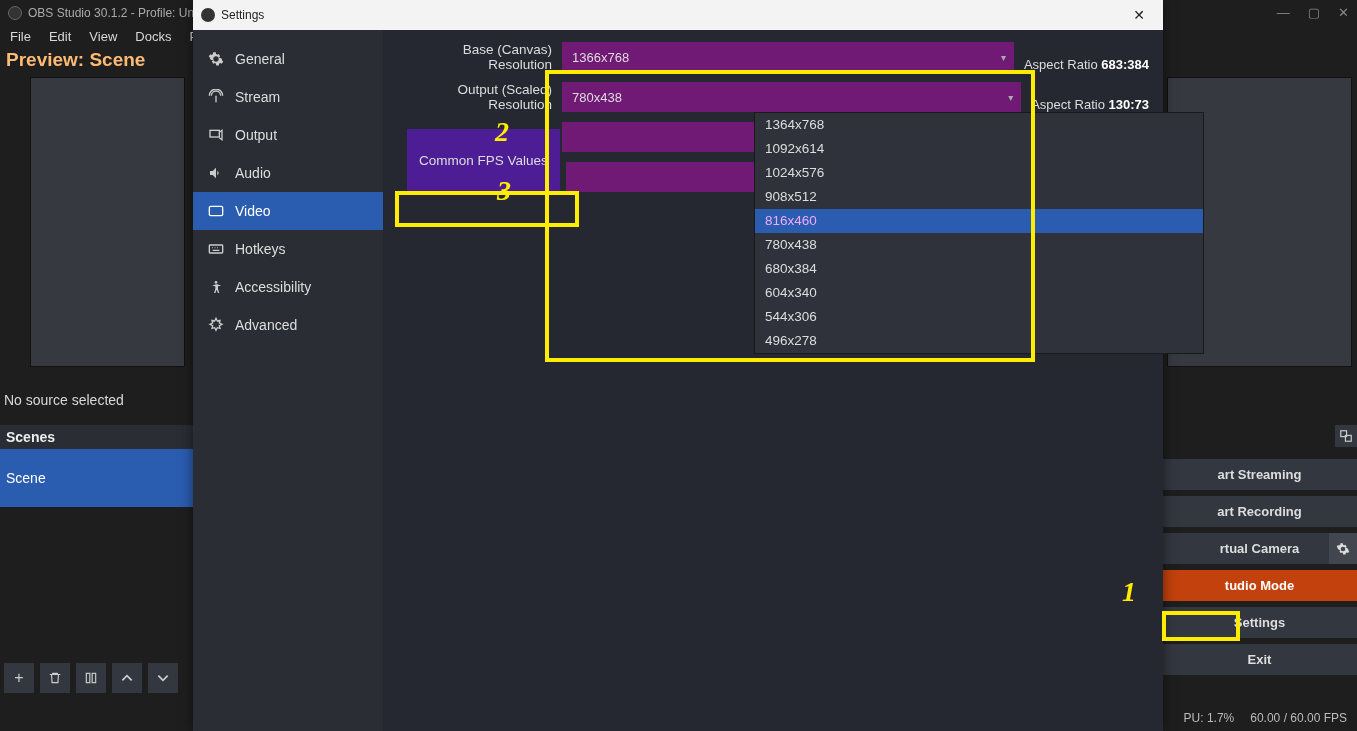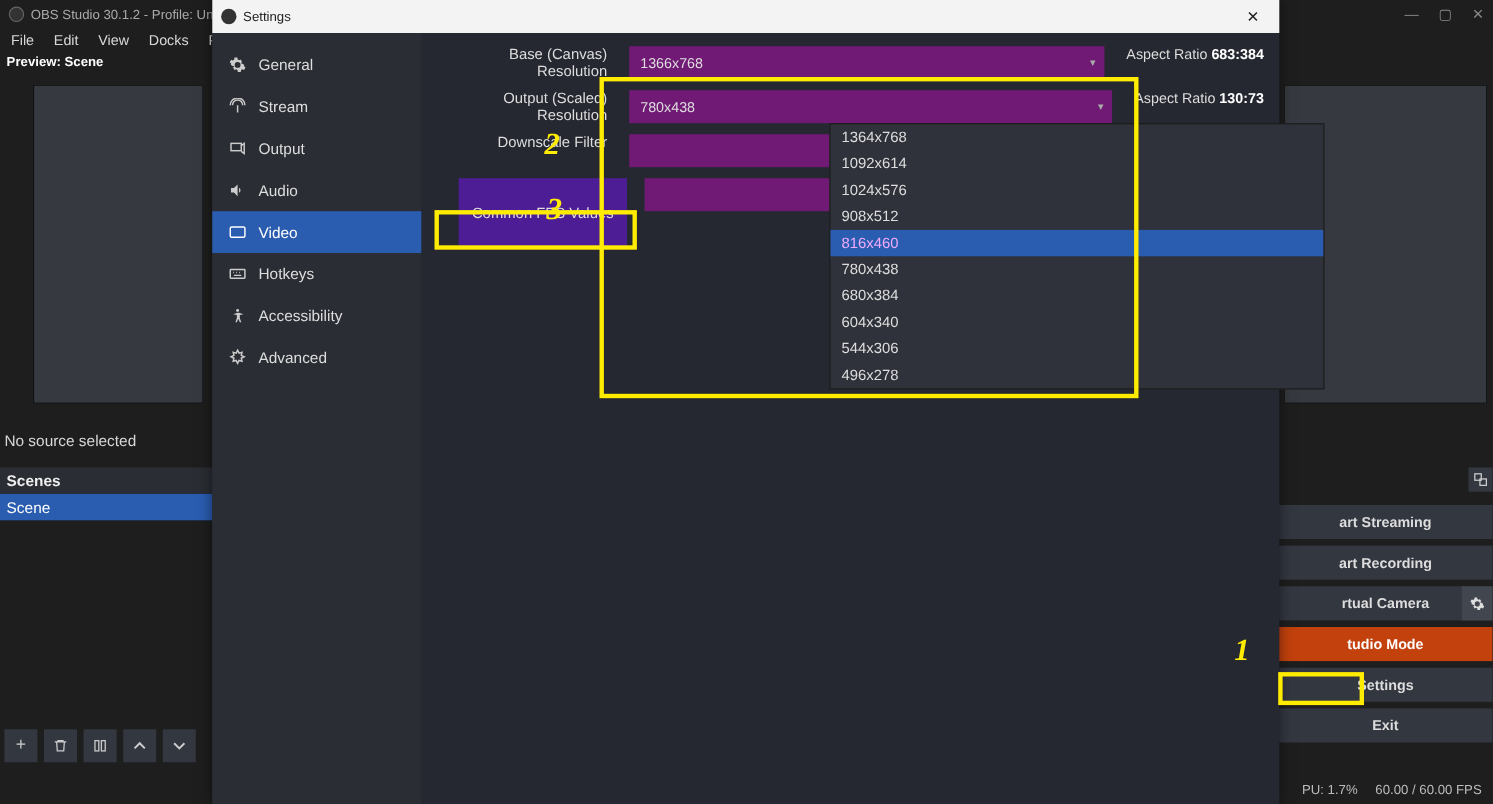--- a/index.html
+++ b/index.html
@@ -9,35 +9,35 @@
 .main-titlebar { position: absolute; top: 0; left: 0; right: 0; height: 25px; background: #1e1e1e; display: flex; align-items: center; padding: 0 8px; color: #aaa; }
 .main-titlebar .obs-logo { width: 14px; height: 14px; border-radius: 50%; background: #333; border: 1px solid #666; margin-right: 6px; }
 .main-titlebar .title { flex: 1; font-size: 12px; }
 .main-titlebar .win-controls { display: flex; gap: 18px; align-items: center; color: #888; font-size: 13px; }
 
 
 .menubar { position: absolute; top: 25px; left: 0; right: 0; height: 22px; background: #1e1e1e; display: flex; align-items: center; padding: 0 2px; gap: 2px; font-size: 13px; }
 .menubar span { padding: 2px 8px; }
 
 
-.preview-header { position: absolute; top: 47px; left: 0; height: 26px; padding: 2px 6px; font-weight: bold; font-size: 12px; color: #ffffff; }
+.preview-header { position: absolute; top: 47px; left: 0; height: 26px; padding: 2px 6px; font-weight: bold; font-size: 19px; color: #fdba74; }
 
 
 .preview-area { position: absolute; top: 77px; left: 30px; width: 155px; height: 290px; background: #36393f; border: 1px solid #111; display: flex; align-items: center; justify-content: center; font-size: 9px; color: #555; }
 
 
 .preview-right { position: absolute; top: 77px; right: 5px; width: 185px; height: 290px; background: #36393f; border: 1px solid #111; }
 
 
 .no-source { position: absolute; top: 390px; left: 0; right: 0; height: 22px; padding: 2px 4px; font-size: 14px; }
 
 
 .scenes-panel { position: absolute; top: 425px; left: 0; width: 195px; }
 .panel-header { background: #2a2d33; font-weight: bold; font-size: 14px; padding: 4px 6px; color: #eee; }
-.scene-item { background: #2a5cb0; color: #fff; padding: 4px 6px; font-size: 14px; }
+.scene-item { background: #2a5cb0; color: #fff; padding: 21px 6px; font-size: 14px; }
 
 
 .bottom-bar { position: absolute; bottom: 34px; left: 0; display: flex; gap: 6px; padding: 4px; }
 .bottom-bar .btn { width: 30px; height: 30px; background: #333740; display: flex; align-items: center; justify-content: center; font-size: 16px; color: #ccc; }
 
 
 .right-controls { position: absolute; top: 425px; right: 0; width: 195px; display: flex; flex-direction: column; gap: 6px; }
 .right-controls .popout { align-self: flex-end; width: 22px; height: 22px; background: #333740; display: flex; align-items: center; justify-content: center; margin-bottom: 6px; }
 .ctrl-btn { background: #333740; padding: 8px 10px; font-size: 13px; color: #ddd; text-align: left; position: relative; font-weight: bold; }
 .ctrl-btn.center { text-align: center; }
@@ -54,21 +54,21 @@
 .dlg-titlebar .dlg-title { flex: 1; }
 .dlg-titlebar .close { font-size: 14px; padding: 4px 10px; }
 
 .dlg-body { display: flex; height: calc(100% - 30px); }
 .dlg-sidebar { width: 190px; background: #2a2d33; padding: 10px 0; }
 .side-item { display: flex; align-items: center; gap: 10px; padding: 10px 14px; font-size: 14px; color: #ddd; }
 .side-item.active { background: #2a5cb0; color: #fff; }
 .side-icon { width: 18px; height: 18px; display: flex; align-items: center; justify-content: center; }
 
 .dlg-content { flex: 1; padding: 12px 14px; position: relative; }
-.form-row { display: flex; align-items: flex-start; margin-bottom: 10px; height: 30px; gap: 10px; }
+.form-row { display: flex; align-items: flex-end; margin-bottom: 10px; height: 30px; }
 .form-label { width: 165px; text-align: right; padding-right: 10px; font-size: 13.5px; color: #ddd; }
 .form-select { flex: 1; background: #701a75; height: 30px; display: flex; align-items: center; padding: 0 10px; font-size: 13px; color: #ddd; position: relative; }
 .form-select .chev { position: absolute; right: 8px; font-size: 10px; color: #aaa; }
 .aspect { margin-left: 10px; font-size: 13px; color: #ddd; white-space: nowrap; }
 .aspect b { font-weight: bold; color: #fff; }
 .spin-wrap { position: absolute; right: -1px; top: 0; bottom: 0; width: 22px; background: #42464f; display: flex; flex-direction: column; }
 .spin-wrap span { flex: 1; display: flex; align-items: center; justify-content: center; font-size: 8px; color: #999; }
 
 .fps-btn { background: #4c1d95; padding: 24px 12px; font-size: 13.5px; color: #ddd; display: inline-block; }
 

